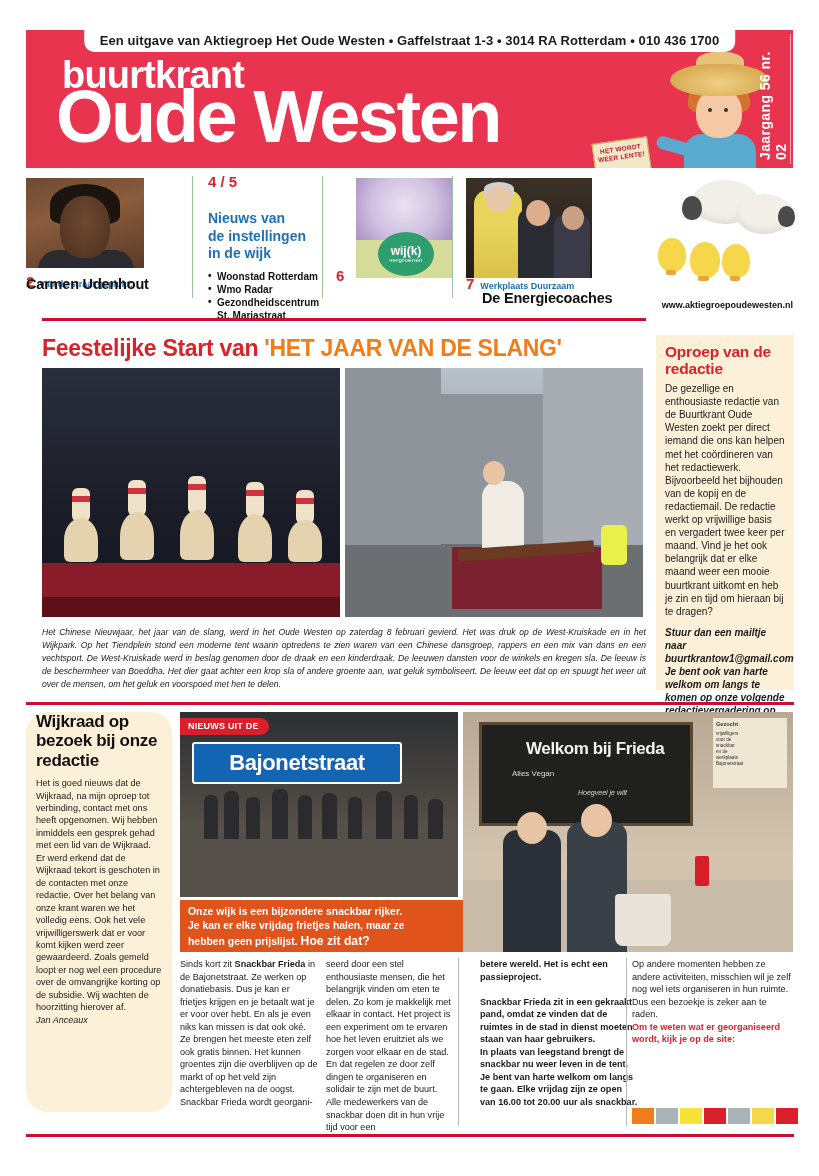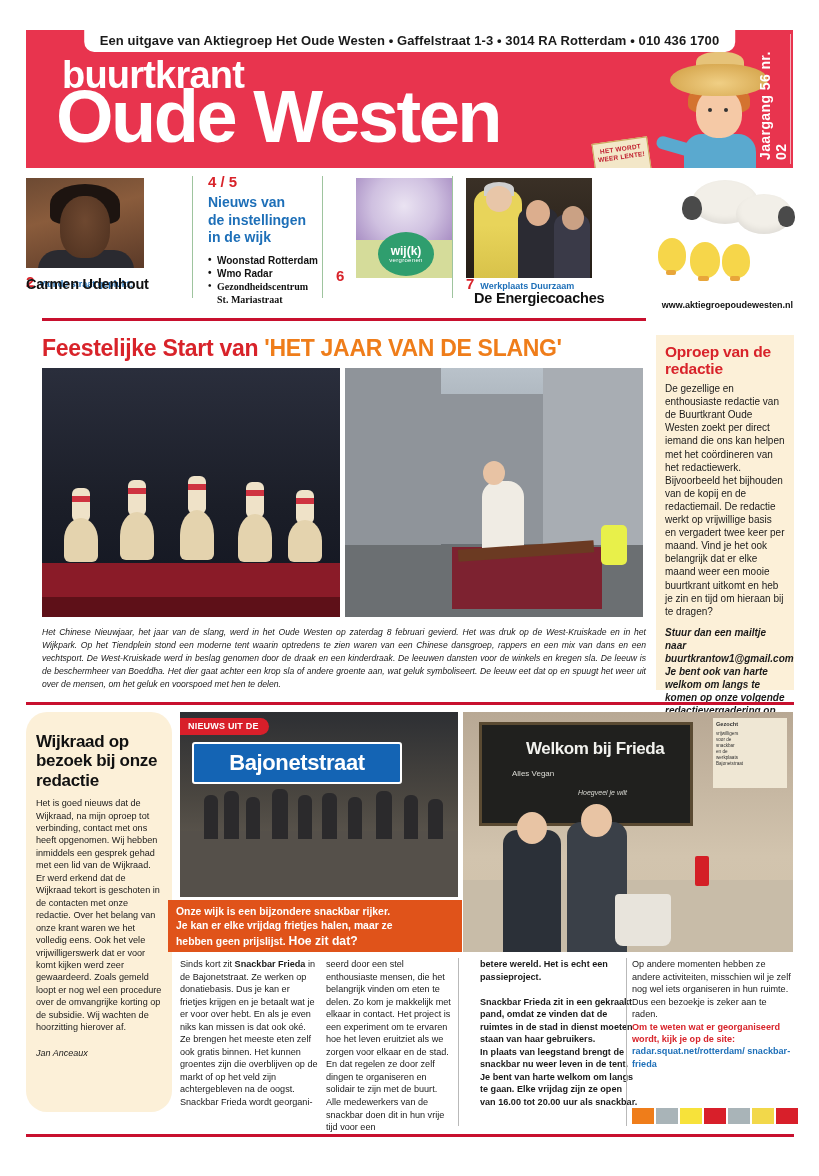--- a/index.html
+++ b/index.html
@@ -217,44 +217,44 @@
     position:absolute; left:656px; top:335px; width:138px; height:355px;
     background:#fcf0d8; padding:8px 9px;
   }
   .oproep h2 { font-size:15.5px; color:#d8232a; line-height:1.1; margin-bottom:5px; letter-spacing:-.2px; }
   .oproep p { font-size:10px; line-height:1.31; color:#1a1a1a; }
   .oproep p.it { font-style:italic; font-weight:bold; margin-top:8px; }
 
   
   .wijkraad {
     position:absolute; left:26px; top:712px; width:146px; height:400px;
-    background:#fcf0d8; padding:20px 10px;border-radius:21px;
+    background:#fcf0d8; padding:0 10px;border-radius:21px;
   }
   .wijkraad h2 { font-size:17px; color:#111; line-height:1.14; margin-bottom:7px; letter-spacing:-.3px; }
   .wijkraad p { font-size:9.1px; line-height:1.37; color:#1a1a1a; }
-  .wijkraad .sig { font-style:italic; font-size:9px;margin-top:13px; }
+  .wijkraad .sig { font-style:italic; font-size:9px; }
 
   .bajobox { position:absolute; left:180px; top:712px; width:278px; height:185px; overflow:hidden; }
   .bajo-photo { position:absolute; inset:0; background: linear-gradient(180deg,#2d2f33 0%, #4a4640 45%, #6e665c 100%); }
   .bajo-street { position:absolute; left:0; bottom:0; width:100%; height:66px; background:#55504a; }
   .nieuws-pill {
     position:absolute; left:0px; top:6px; padding:3px 10px 4px 8px;
     background:#d81f2a; color:#fff; font-size:9px; font-weight:bold;
     border-radius: 0 40px 40px 0; letter-spacing:.2px;
   }
   .streetsign {
     position:absolute; left:12px; top:30px; width:210px; height:42px;
     background:#1464b4; border:2.5px solid #fff; border-radius:3px;
     color:#fff; font-size:22px; font-weight:bold; letter-spacing:-.4px;
     display:flex; align-items:center; justify-content:center;
   }
   .crowdsil { position:absolute; background:#2b2a2c; border-radius:6px 6px 0 0; }
 
   .orangebox {
-    position:absolute; left:168px; top:900px; width:294px; height:52px;
+    position:absolute; left:180px; top:900px; width:294px; height:52px;
     background:#e0531a; padding:5px 8px;
     color:#fff; font-size:10.4px; font-weight:bold; line-height:1.34;
   }
   .orangebox .big { font-size:12.2px; }
 
   .friedaphoto { position:absolute; left:463px; top:712px; width:330px; height:240px; overflow:hidden; background:#d9cdbd; }
   .chalkboard {
     position:absolute; left:16px; top:10px; width:214px; height:104px;
     background:#20201e; border:3px solid #5a4a32;
   }
@@ -339,27 +339,27 @@
         <span class="idx-num">2</span>
         <span class="idx-kicker">Van de straat geplukt:</span>
       </div>
       <div class="idx-name" style="position:absolute;left:0;top:104px;">Carmen Udenhout</div>
     </div>
 
     <div class="vsep" style="left:166px;"></div>
 
     <div class="idx-col" style="left:182px; width:110px;">
       <div class="idx-num" style="margin-top:2px;">4 / 5</div>
-      <div class="blue-head" style="margin-top:5px; white-space:pre-line;">Nieuws van
+      <div class="blue-head" style="margin-top:21px; white-space:pre-line;">Nieuws van
 de instellingen
 in de wijk</div>
       <ul class="bullets">
         <li style="white-space:pre-line;">Woonstad Rotterdam</li>
         <li style="white-space:pre-line;">Wmo Radar</li>
-        <li style="white-space:pre-line;font-family:Liberation Serif, serif;">Gezondheidscentrum
+        <li style="white-space:pre-line;">Gezondheidscentrum
 St. Mariastraat</li>
       </ul>
     </div>
 
     <div class="vsep" style="left:296px;"></div>
 
     <div class="idx-col" style="left:310px; width:120px;">
       <div class="idx-num" style="position:absolute;left:0;top:96px;">6</div>
       <div class="photo ph-wijk" style="left:20px;">
         <div class="wijk-top"></div>
@@ -380,21 +380,21 @@
         <div class="eg-h1"></div>
         <div class="eg-p2"></div>
         <div class="eg-h2"></div>
         <div class="eg-p3"></div>
         <div class="eg-h3"></div>
       </div>
       <div style="position:absolute;left:0;top:104px;display:flex;align-items:baseline;gap:6px;">
         <span class="idx-num">7</span>
         <span class="idx-kicker">Werkplaats Duurzaam</span>
       </div>
-      <div class="idx-name" style="position:absolute;left:8px;top:118px;">De Energiecoaches</div>
+      <div class="idx-name" style="position:absolute;left:16px;top:118px;">De Energiecoaches</div>
     </div>
   </div>
 
   <div class="weburl">www.aktiegroepoudewesten.nl</div>
   <div class="redrule" style="left:42px;top:318px;width:604px;height:3px;"></div>
 
   <div class="headline">
     <span class="k1">Feestelijke Start van </span><span class="k2">'HET JAAR VAN  DE SLANG'</span>
   </div>
 
@@ -498,21 +498,20 @@
     <div class="pot"></div>
     <div class="bottle"></div>
   </div>
 
   <div class="col c1">Sinds kort zit <b>Snackbar Frieda</b> in de Bajonetstraat. Ze werken op donatiebasis. Dus je kan er frietjes krijgen en je betaalt wat je er voor over hebt. En als je even niks kan missen is dat ook oké.<br>Ze brengen het meeste eten zelf ook gratis binnen. Het kunnen groentes zijn die overblijven op de markt of op het veld zijn achtergebleven na de oogst.<br>Snackbar Frieda wordt georgani-</div>
   <div class="col c2">seerd door een stel enthousiaste mensen, die het belangrijk vinden om eten te delen. Zo kom je makkelijk met elkaar in contact. Het project is een experiment om te ervaren hoe het leven eruitziet als we zorgen voor elkaar en de stad. En dat regelen ze door zelf dingen te organiseren en solidair te zijn met de buurt.<br>Alle medewerkers van de snackbar doen dit in hun vrije tijd voor een</div>
   <div class="col c3">betere wereld. Het is echt een passieproject.<br><br>Snackbar Frieda zit in een gekraakt pand, omdat ze vinden dat de ruimtes in de stad in dienst moeten staan van haar gebruikers.<br>In plaats van leegstand brengt de snackbar nu weer leven in de tent. Je bent van harte welkom om langs te gaan. Elke vrijdag zijn ze open van 16.00 tot 20.00 uur als snackbar.</div>
   <div class="col c4">
     <span>Op andere momenten hebben ze andere activiteiten, misschien wil je zelf nog wel iets organiseren in hun ruimte. Dus een bezoekje is zeker aan te raden.</span>
     <div class="redlink" style="margin-top:0;">Om te weten wat er georganiseerd wordt, kijk je op de site:</div>
-    <div class="bluelink">radar.squat.net/rotterdam/ snackbar-frieda</div>
   </div>
 
   <div class="vline" style="left:458px;top:958px;height:168px;"></div>
   <div class="vline" style="left:626px;top:958px;height:168px;"></div>
 
   <div class="swatches">
     <div class="sw" style="background: rgb(239, 125, 26);"></div>
     <div class="sw" style="background: rgb(169, 180, 184);"></div>
     <div class="sw" style="background: rgb(247, 226, 58);"></div>
     <div class="sw" style="background: rgb(216, 31, 42);"></div>

